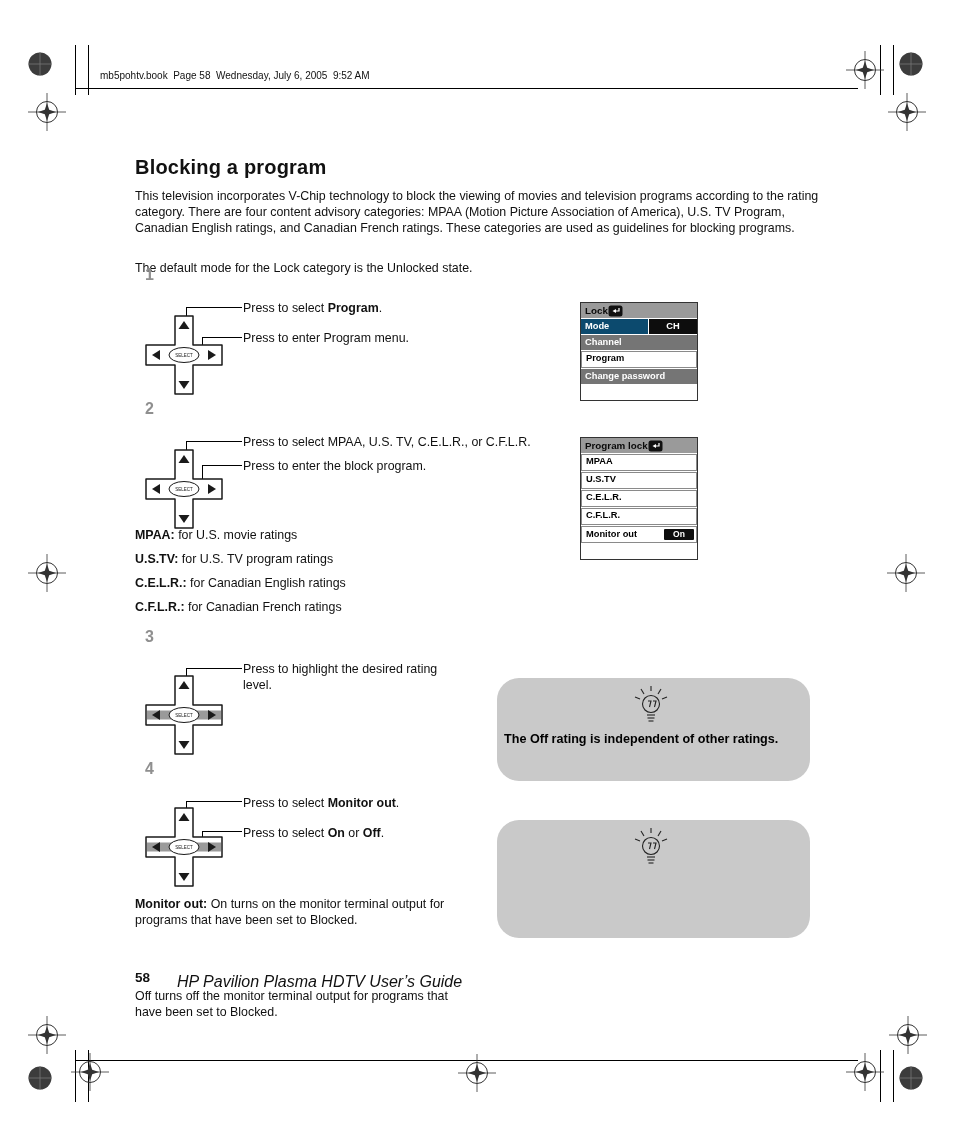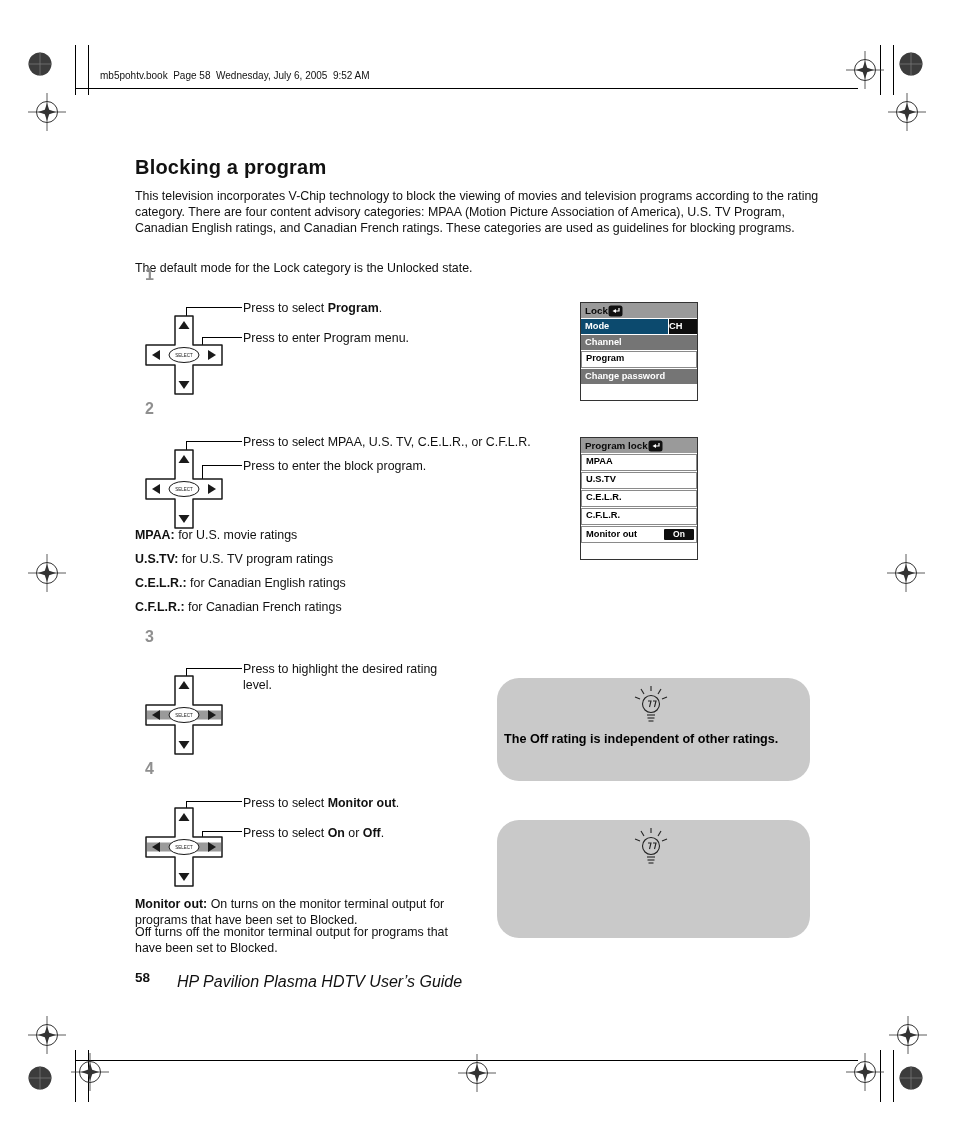--- a/index.html
+++ b/index.html
@@ -20,21 +20,21 @@
   .dpad{position:absolute}
   .menu{position:absolute;width:116px;border:1px solid #333;background:#fff}
   .menu-header{height:15px;background:#9a9a9a;display:flex;align-items:center;padding:0 2px 0 4px;margin-bottom:1px}
   .menu-title{font-size:9.8px;font-weight:bold;color:#0a0a0a}
   .menu-row{height:15px;margin-bottom:1px;font-size:9.3px;font-weight:bold;line-height:15px}
   .menu-row:last-child{margin-bottom:16px}
   .gray-row{background:#757575;color:#fff;padding-left:4px}
   .white-row{background:#fff;color:#000;padding-left:4px;border:1px solid #8a8a8a;line-height:13px}
   .mode-row{display:flex}
   .mode-label{flex:1;background:#0c4a6e;color:#fff;padding-left:4px;margin-right:1px}
-  .mode-value{width:28px;background:#0d0d0d;color:#fff;}
+  .mode-value{width:48px;background:#0d0d0d;color:#fff;text-align:center}
   .monitor-row{display:flex;align-items:center;background:#fff;color:#000;border:1px solid #8a8a8a;padding-left:4px}
   .monitor-value{margin-left:auto;margin-right:2px;background:#0d0d0d;color:#fff;width:30px;height:11px;line-height:11px;text-align:center;font-size:8.5px;border-radius:1px}
   .defs-line{position:absolute;left:135px;font-size:12.4px}
   .note{position:absolute;left:135px;width:330px;font-size:12.4px;line-height:16px}
   .tip-box{position:absolute;left:497px;width:313px;background:#c9c9c9;border-radius:22px}
   .tip-text{position:absolute;left:7px;font-weight:bold;font-size:12.6px;line-height:15.6px;width:293px;color:#000}
   .bulb{position:absolute;left:136px;top:7px}
   .footer-num{position:absolute;left:135px;top:970px;font-size:13.5px;font-weight:bold}
   .footer-text{position:absolute;left:177px;top:973px;font-size:16px;font-style:italic}
   b{font-weight:bold}
@@ -281,16 +281,16 @@
       <path d="M15 16 l3 0 l-1.5 6"></path>
         <path d="M20 16 l3 0 l-1.5 6"></path>
       <line x1="14" y1="30" x2="22" y2="30"></line>
         <line x1="14.5" y1="33" x2="21.5" y2="33"></line>
         <line x1="15.5" y1="36" x2="20.5" y2="36"></line>
     </g>
   </svg>
 </div>
 
 <p class="note" style="top:884px"><b>Monitor out:</b><span> On turns on the monitor terminal output for programs that have been set to Blocked.</span></p>
-<p class="note" style="top:912px">Off turns off the monitor terminal output for programs that have been set to Blocked.</p>
+<p class="note" style="top:976px">Off turns off the monitor terminal output for programs that have been set to Blocked.</p>
 
 <div class="footer-num">58</div>
 <div class="footer-text">HP Pavilion Plasma HDTV User’s Guide</div>
 
 </body></html>

